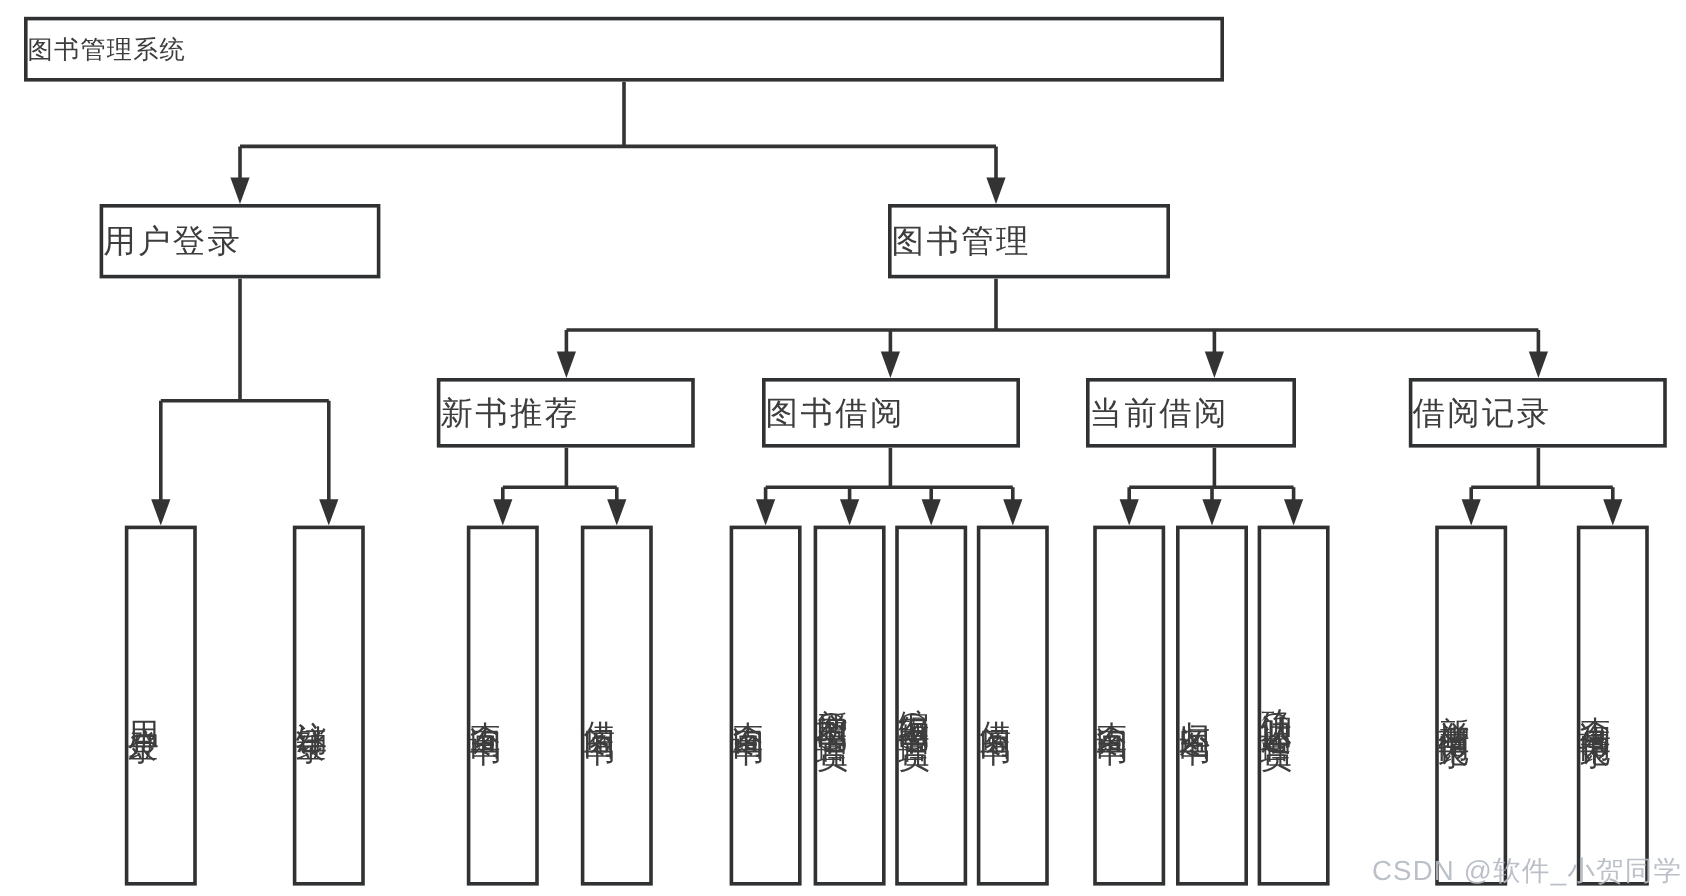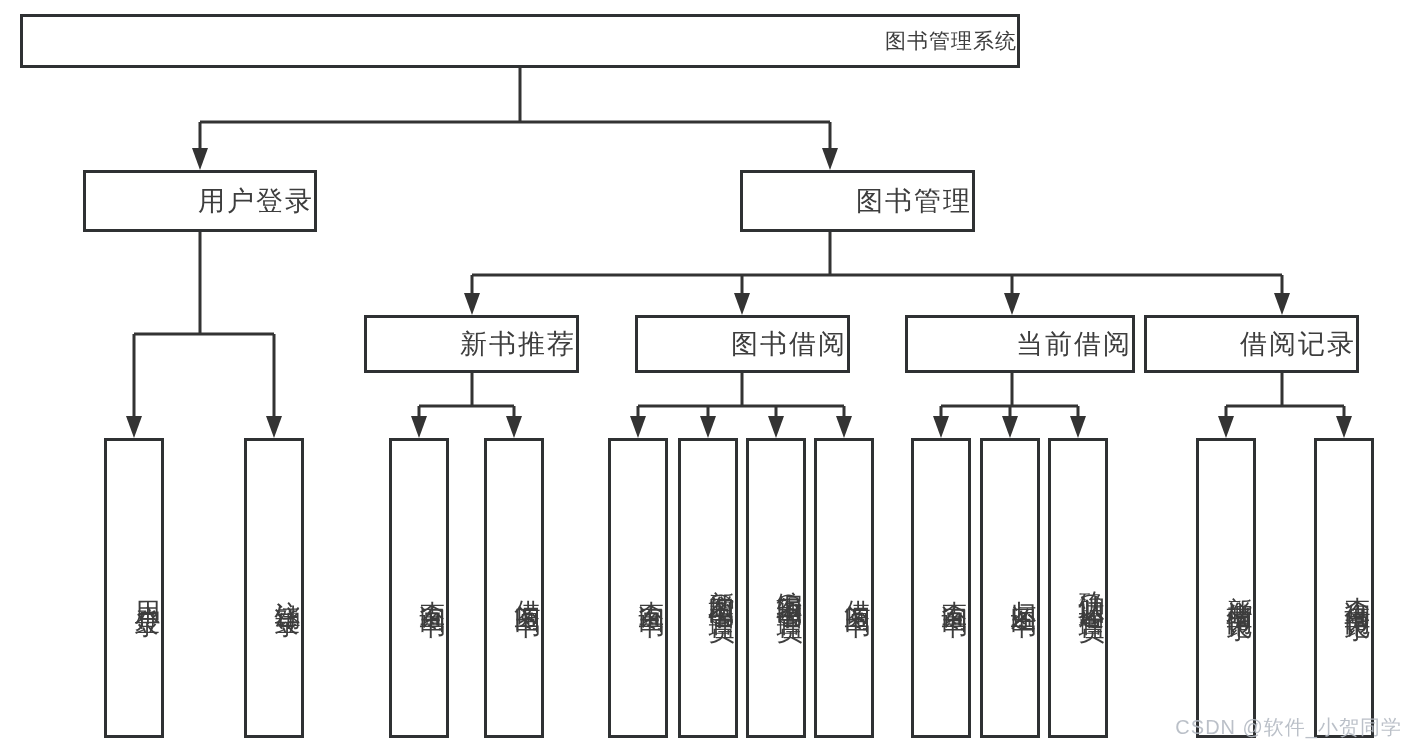--- a/index.html
+++ b/index.html
@@ -16,35 +16,35 @@
     background:var(--bg);
     font-family:"Liberation Sans",sans-serif;
     overflow:hidden;
   }
   #connectors{position:absolute;left:0;top:0;width:1405px;height:747px;}
   .node{
     position:absolute;
     background:#fff;
     border:3px solid var(--border);
     box-sizing:border-box;
-    display:flex;align-items:center;justify-content:flex-end;
+    display:flex;align-items:center;justify-content:flex-start;
     color:var(--text);
   }
   .node.title span{font-size:21px;letter-spacing:1px;white-space:nowrap;}
   .node.h span{font-size:27px;letter-spacing:2px;white-space:nowrap;}
   .node.v span{
     writing-mode:vertical-rl;
     font-size:26px;
     letter-spacing:4px;
     line-height:1;
   }
   .watermark{
     position:absolute;
     right:3px;bottom:6px;
-    font-size:20px;
+    font-size:23px;
     color:var(--watermark);
     letter-spacing:1px;
     opacity:.9;
     white-space:nowrap;
     text-align:right;
   }
 </style>
 </head>
 <body>
 
@@ -93,24 +93,24 @@
   <div class="node h" style="left:740px;top:170px;width:235px;height:62px">
     <span>图书管理</span>
   </div>
 
   <div class="node h" style="left:635px;top:315px;width:215px;height:58px">
     <span>图书借阅</span>
   </div>
   <div class="node h" style="left:364px;top:315px;width:215px;height:58px">
     <span>新书推荐</span>
   </div>
-  <div class="node h" style="left:905px;top:315px;width:230px;height:58px">
+  <div class="node h" style="left:905px;top:315px;width:175px;height:58px">
     <span>当前借阅</span>
   </div>
-  <div class="node h" style="left:1144px;top:315px;width:215px;height:58px">
+  <div class="node h" style="left:1174px;top:315px;width:215px;height:58px">
     <span>借阅记录</span>
   </div>
 
   <div class="node v" style="left:104px;top:438px;width:60px;height:300px">
     <span>用户登录</span>
   </div>
   <div class="node v" style="left:244px;top:438px;width:60px;height:300px">
     <span>注销登录</span>
   </div>
 

